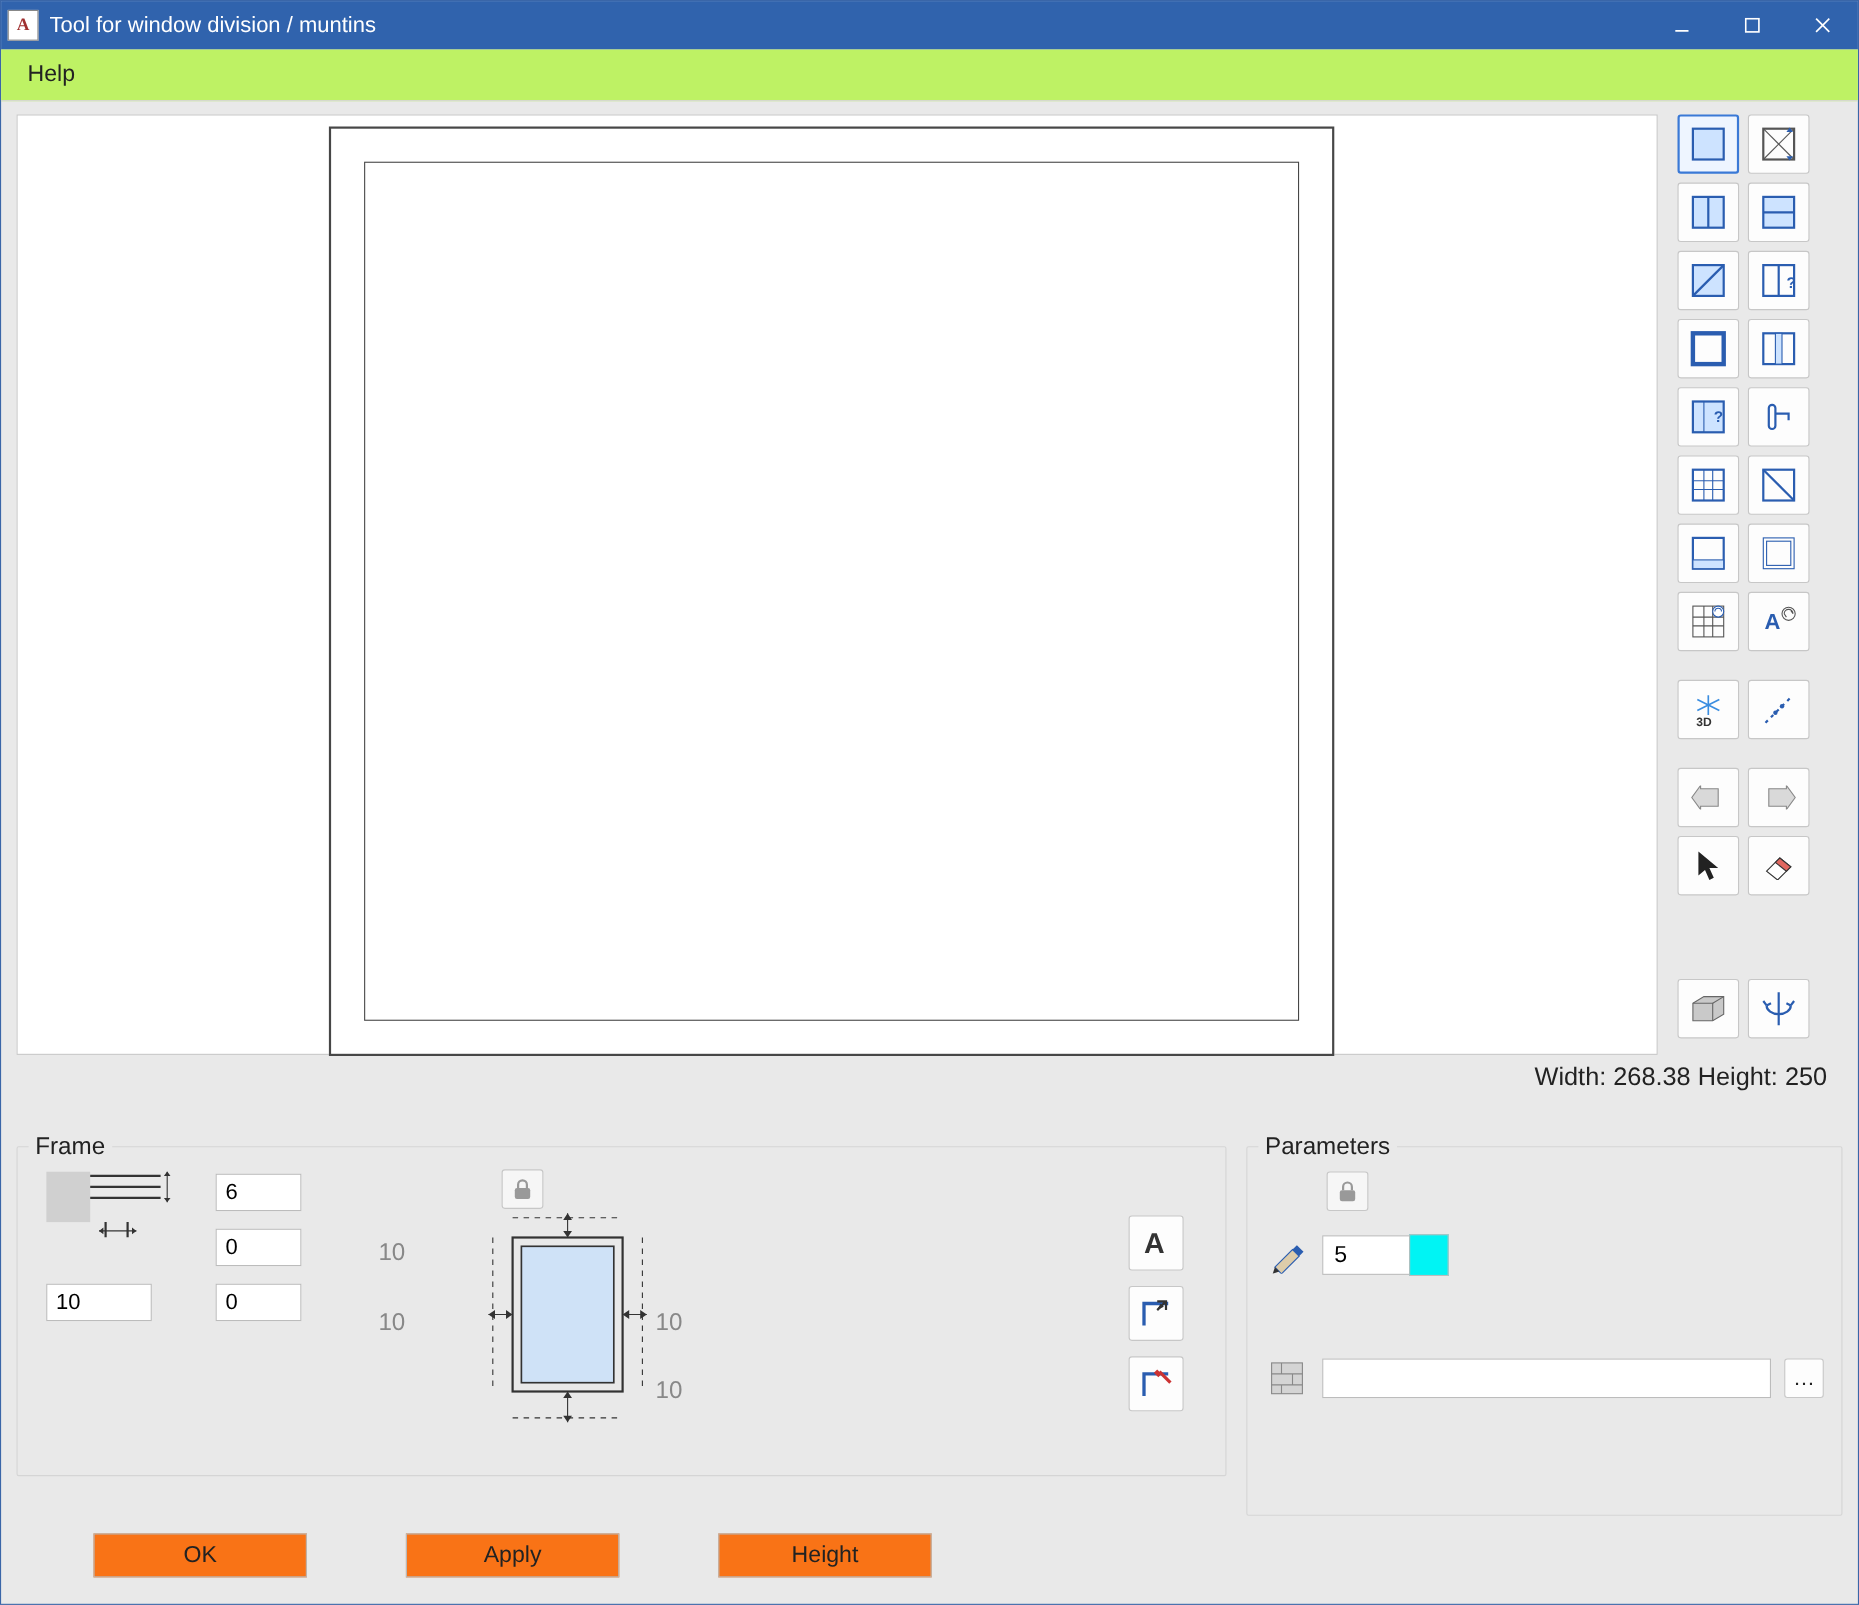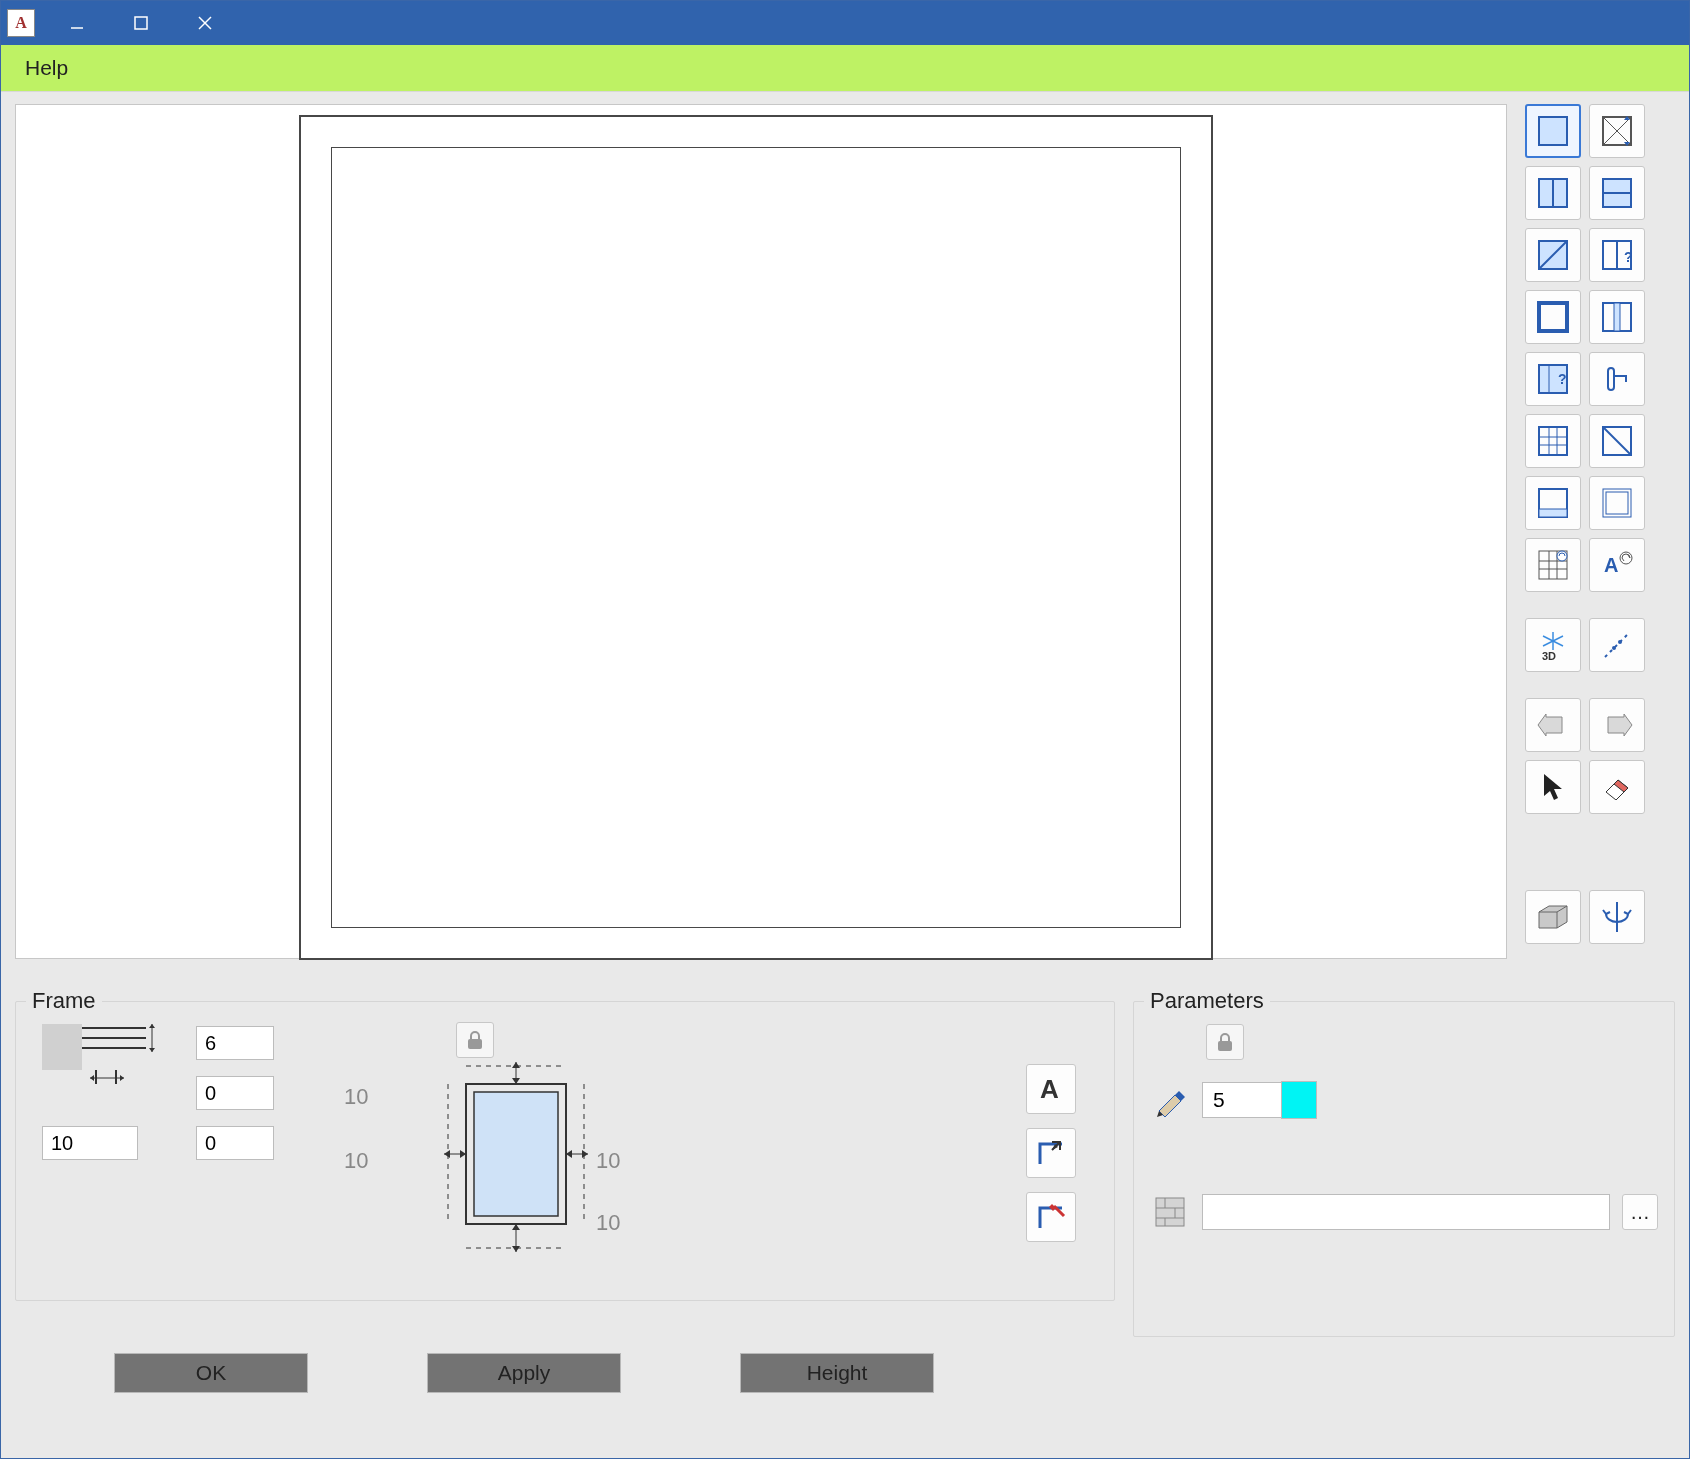--- a/index.html
+++ b/index.html
@@ -198,40 +198,41 @@
     border-top: 7px solid #555;
   }
 
   .footer {
     display: flex; gap: 90px;
     padding: 16px 0 18px 70px;
     flex: 0 0 auto;
   }
   .big-btn {
     width: 192px; height: 38px;
-    background: #737373; border: 1px solid #b8b8b8;
+    background: #f97316; border: 1px solid #b8b8b8;
     font-size: 21px;
-    display: flex; align-items: center; justify-content: center; margin-left: 29px;
+    display: flex; align-items: center; justify-content: center;
   }
 
   .dots-btn {
     width: 34px; height: 34px;
     border: 1px solid #c7c7c7; border-radius: 3px;
     background: #fdfdfd;
     display: flex; align-items: center; justify-content: center;
     font-size: 20px; line-height: 1;
   }
 </style>
 </head>
 <body>
 
 <div class="window">
 
   <div class="titlebar">
     <div class="app-icon">A</div>
+    <div class="title">Tool for window division / muntins</div>
     <div class="win-btn">
       <svg width="14" height="14">
           <line x1="1" y1="12" x2="13" y2="12" stroke="#fff" stroke-width="1.5"></line>
         </svg>
     </div>
     <div class="win-btn">
       <svg width="14" height="14">
           <rect x="1" y="1" width="12" height="12" fill="none" stroke="#fff" stroke-width="1.5"></rect>
         </svg>
     </div>
@@ -440,20 +441,26 @@
                 <line x1="17" y1="2" x2="17" y2="32" stroke="#2a5db0" stroke-width="2"></line>
                 <path d="M6 14 a11 8 0 0 0 22 0" fill="none" stroke="#2a5db0" stroke-width="2"></path>
                 <path d="M6 14 l-3 -4 M6 14 l4 -2" stroke="#2a5db0" stroke-width="2"></path>
                 <path d="M28 14 l3 -4 M28 14 l-4 -2" stroke="#2a5db0" stroke-width="2"></path>
               </svg>
           </div>
         </div>
       </div>
     </div>
 
+    <div class="status-line">
+      <span>Width:</span>
+      <span>268.38</span>
+      <span>Height:</span>
+      <span>250</span>
+    </div>
 
     <div class="panels">
 
       <div class="groupbox frame-box">
         <div class="gb-title">Frame</div>
 
         <svg class="frame-icon" width="116" height="60" viewBox="0 0 116 60">
           <rect x="0" y="0" width="40" height="46" fill="#d0d0d0"></rect>
           <line x1="40" y1="4" x2="104" y2="4" stroke="#333" stroke-width="2"></line>
           <line x1="40" y1="14" x2="104" y2="14" stroke="#333" stroke-width="2"></line>

